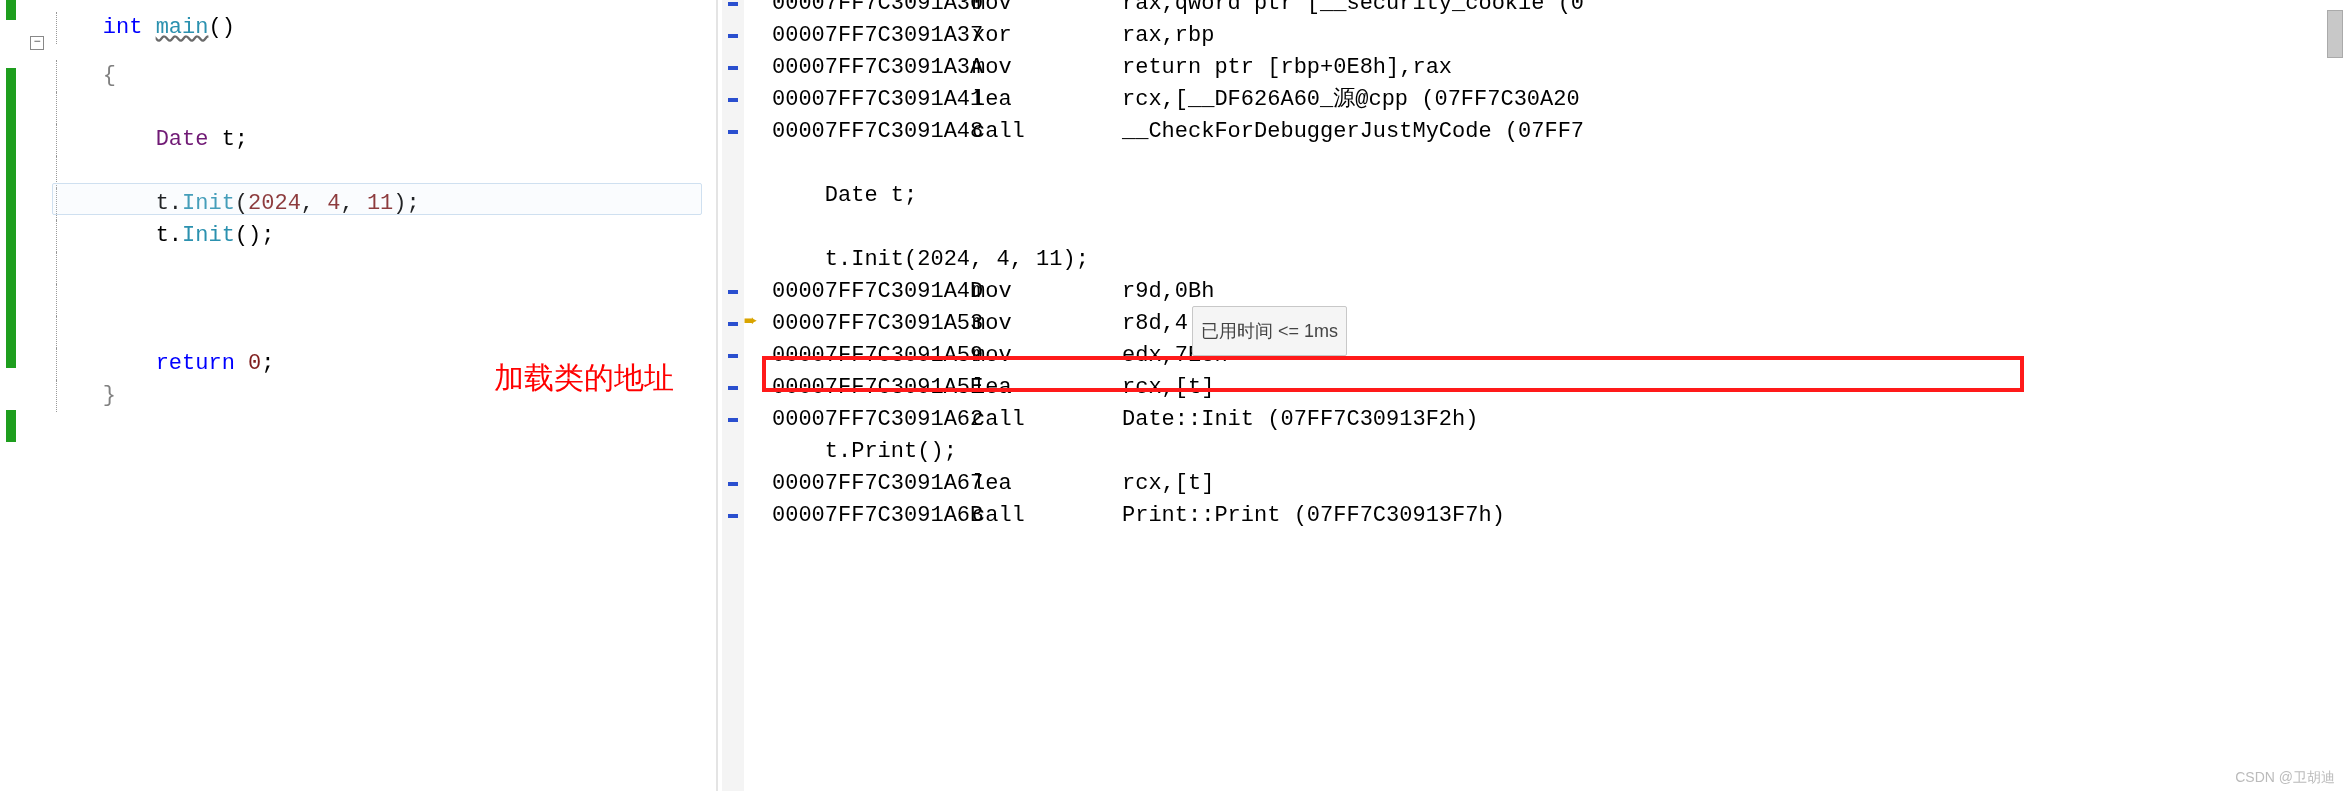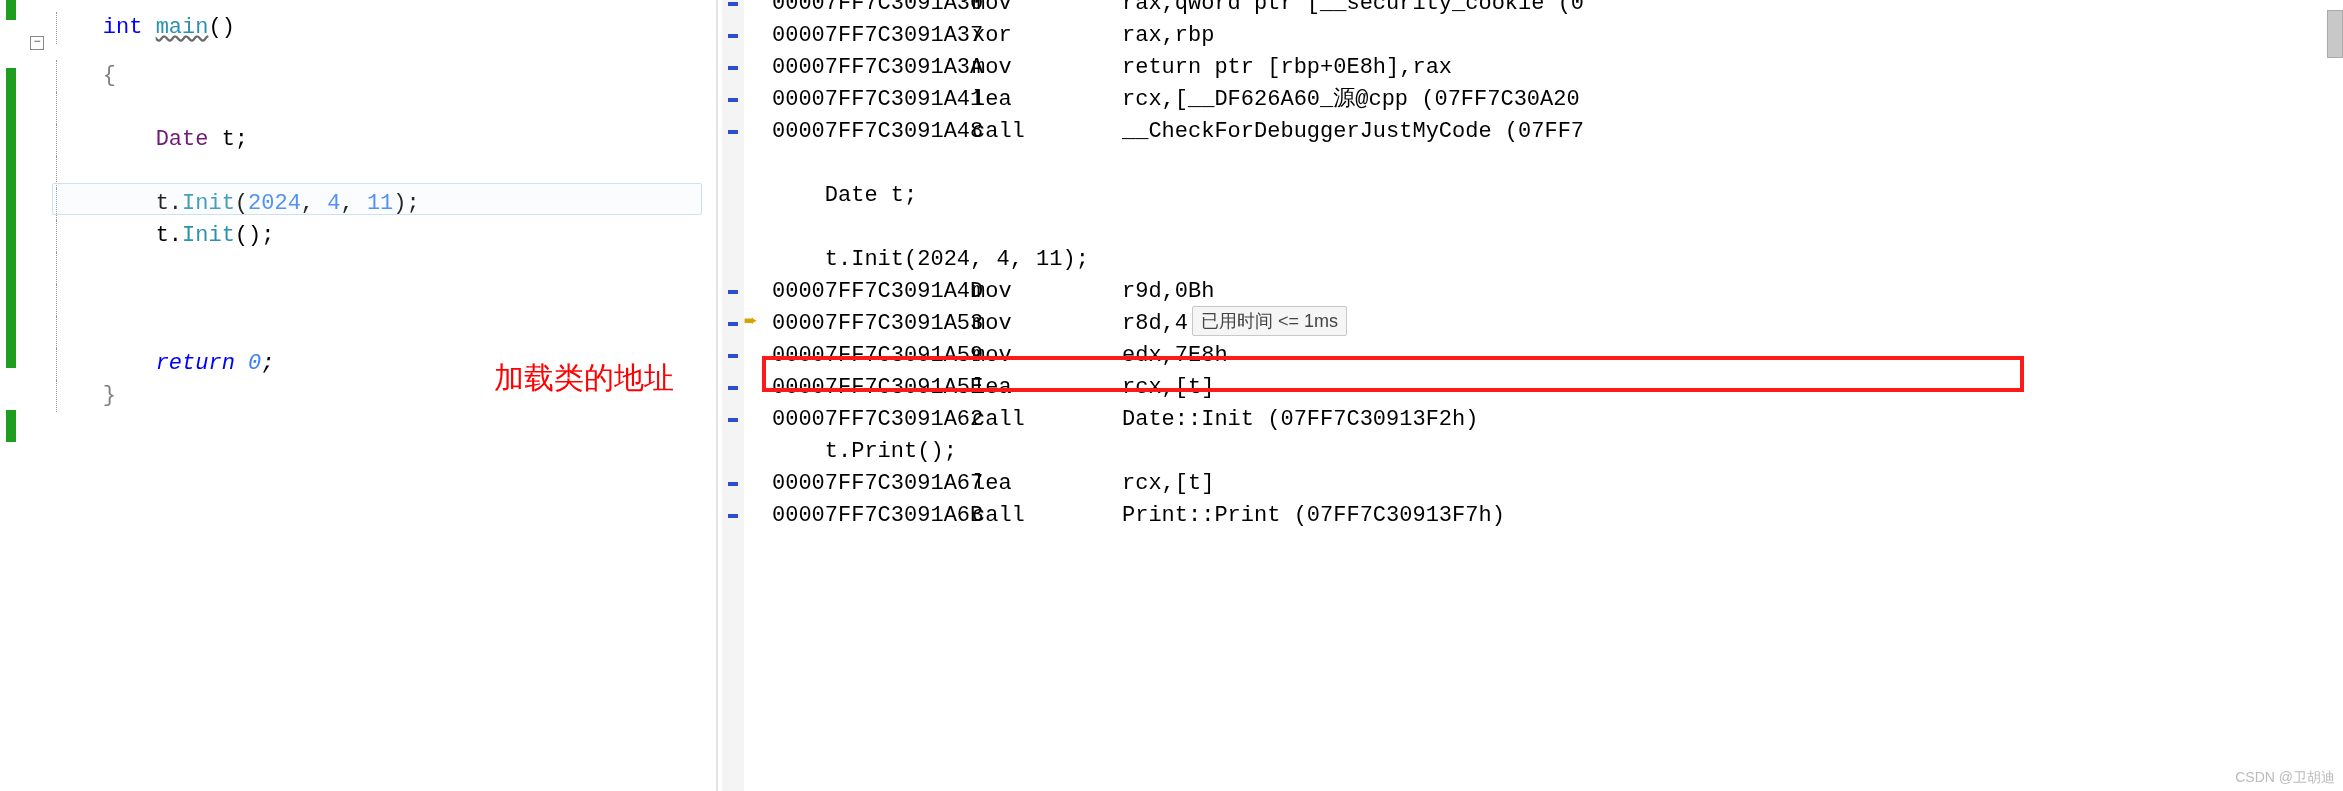--- a/index.html
+++ b/index.html
@@ -23,21 +23,21 @@
     position: absolute;
     left: 722px; top: 0;
     width: 1621px;
     height: 791px;
     background: #fff;
   }
   
   .kw { color: #0000ff; }
   .type { color: #701a75; }
   .func { color: #2b91af; }
-  .num { color: #3b82f6; text-align: right; }
+  .num { color: #7f1d1d; text-align: right; }
   .blk { color: #808080; }
   .underline-wavy { text-decoration: underline wavy #6a6a6a; }
   .code-line {
     position: relative;
     height: 32px;
     line-height: 32px;
     white-space: pre;
     padding-left: 50px;
   }
   .left-pane .code-line { padding-left: 50px; }
@@ -104,21 +104,21 @@
     position: absolute;
     border: 4px solid #ff1a1a;
   }
   .tooltip {
     position: absolute;
     background: #f5f5f5;
     border: 1px solid #c8c8c8;
     color: #444;
     font-family: "Microsoft YaHei", sans-serif;
     font-size: 18px;
-    padding: 2px 8px;
+    padding: 12px 8px;
     border-radius: 2px;
   }
   .watermark {
     position: absolute;
     right: 8px; bottom: 4px;
     color: #bbb;
     font-size: 14px;
     font-family: "Microsoft YaHei", sans-serif;
   }
   .scroll-thumb {
@@ -143,21 +143,21 @@
       <div class="code-line" style="top: 12px; position: absolute; left: 0px; right: 0px;"><span class="guide" style="left: 56px;"></span><span>    </span><span class="kw">int </span><span class="func underline-wavy">main</span><span class="">()</span></div>
       <div class="code-line" style="top: 60px; position: absolute; left: 0px; right: 0px;"><span class="guide" style="left: 56px;"></span><span>    </span><span class="blk">{</span></div>
       <div class="code-line" style="top: 92px; position: absolute; left: 0px; right: 0px;"><span class="guide" style="left: 56px;"></span><span>    </span></div>
       <div class="code-line" style="top: 124px; position: absolute; left: 0px; right: 0px;"><span class="guide" style="left: 56px;"></span><span>        </span><span class="type">Date</span><span class=""> t;</span></div>
       <div class="code-line" style="top: 156px; position: absolute; left: 0px; right: 0px;"><span class="guide" style="left: 56px;"></span><span>    </span></div>
       <div class="code-line" style="top: 188px; position: absolute; left: 0px; right: 0px;"><span class="guide" style="left: 56px;"></span><span>        </span><span class="">t.</span><span class="func">Init</span><span class="">(</span><span class="num">2024</span><span class="">, </span><span class="num">4</span><span class="">, </span><span class="num">11</span><span class="">);</span></div>
       <div class="code-line" style="top: 220px; position: absolute; left: 0px; right: 0px;"><span class="guide" style="left: 56px;"></span><span>        </span><span class="">t.</span><span class="func">Init</span><span class="">();</span></div>
       <div class="code-line" style="top: 252px; position: absolute; left: 0px; right: 0px;"><span class="guide" style="left: 56px;"></span><span>    </span></div>
       <div class="code-line" style="top: 284px; position: absolute; left: 0px; right: 0px;"><span class="guide" style="left: 56px;"></span><span>    </span></div>
       <div class="code-line" style="top: 316px; position: absolute; left: 0px; right: 0px;"><span class="guide" style="left: 56px;"></span><span>    </span></div>
-      <div class="code-line" style="top: 348px; position: absolute; left: 0px; right: 0px; font-style: italic;"><span class="guide" style="left: 56px;"></span><span>        </span><span class="kw">return </span><span class="num">0</span><span class="">;</span></div>
+      <div class="code-line" style="top: 348px; position: absolute; left: 0px; right: 0px;"><span class="guide" style="left: 56px;"></span><span>        </span><span class="kw">return </span><span class="num">0</span><span class="">;</span></div>
       <div class="code-line" style="top: 380px; position: absolute; left: 0px; right: 0px;"><span class="guide" style="left: 56px;"></span><span>    </span><span class="blk">}</span></div>
       <div class="minus-box" style="left: 30px; top: 36px;">−</div>
     </div>
 
   <div class="current-line-box" style="left:52px; top:183px; width:650px; height:32px;"></div>
 
   <div class="annotation" style="left:494px; top:358px;">加载类的地址</div>
 </div>
 
 <div class="vdiv" style="left:716px;"></div>

